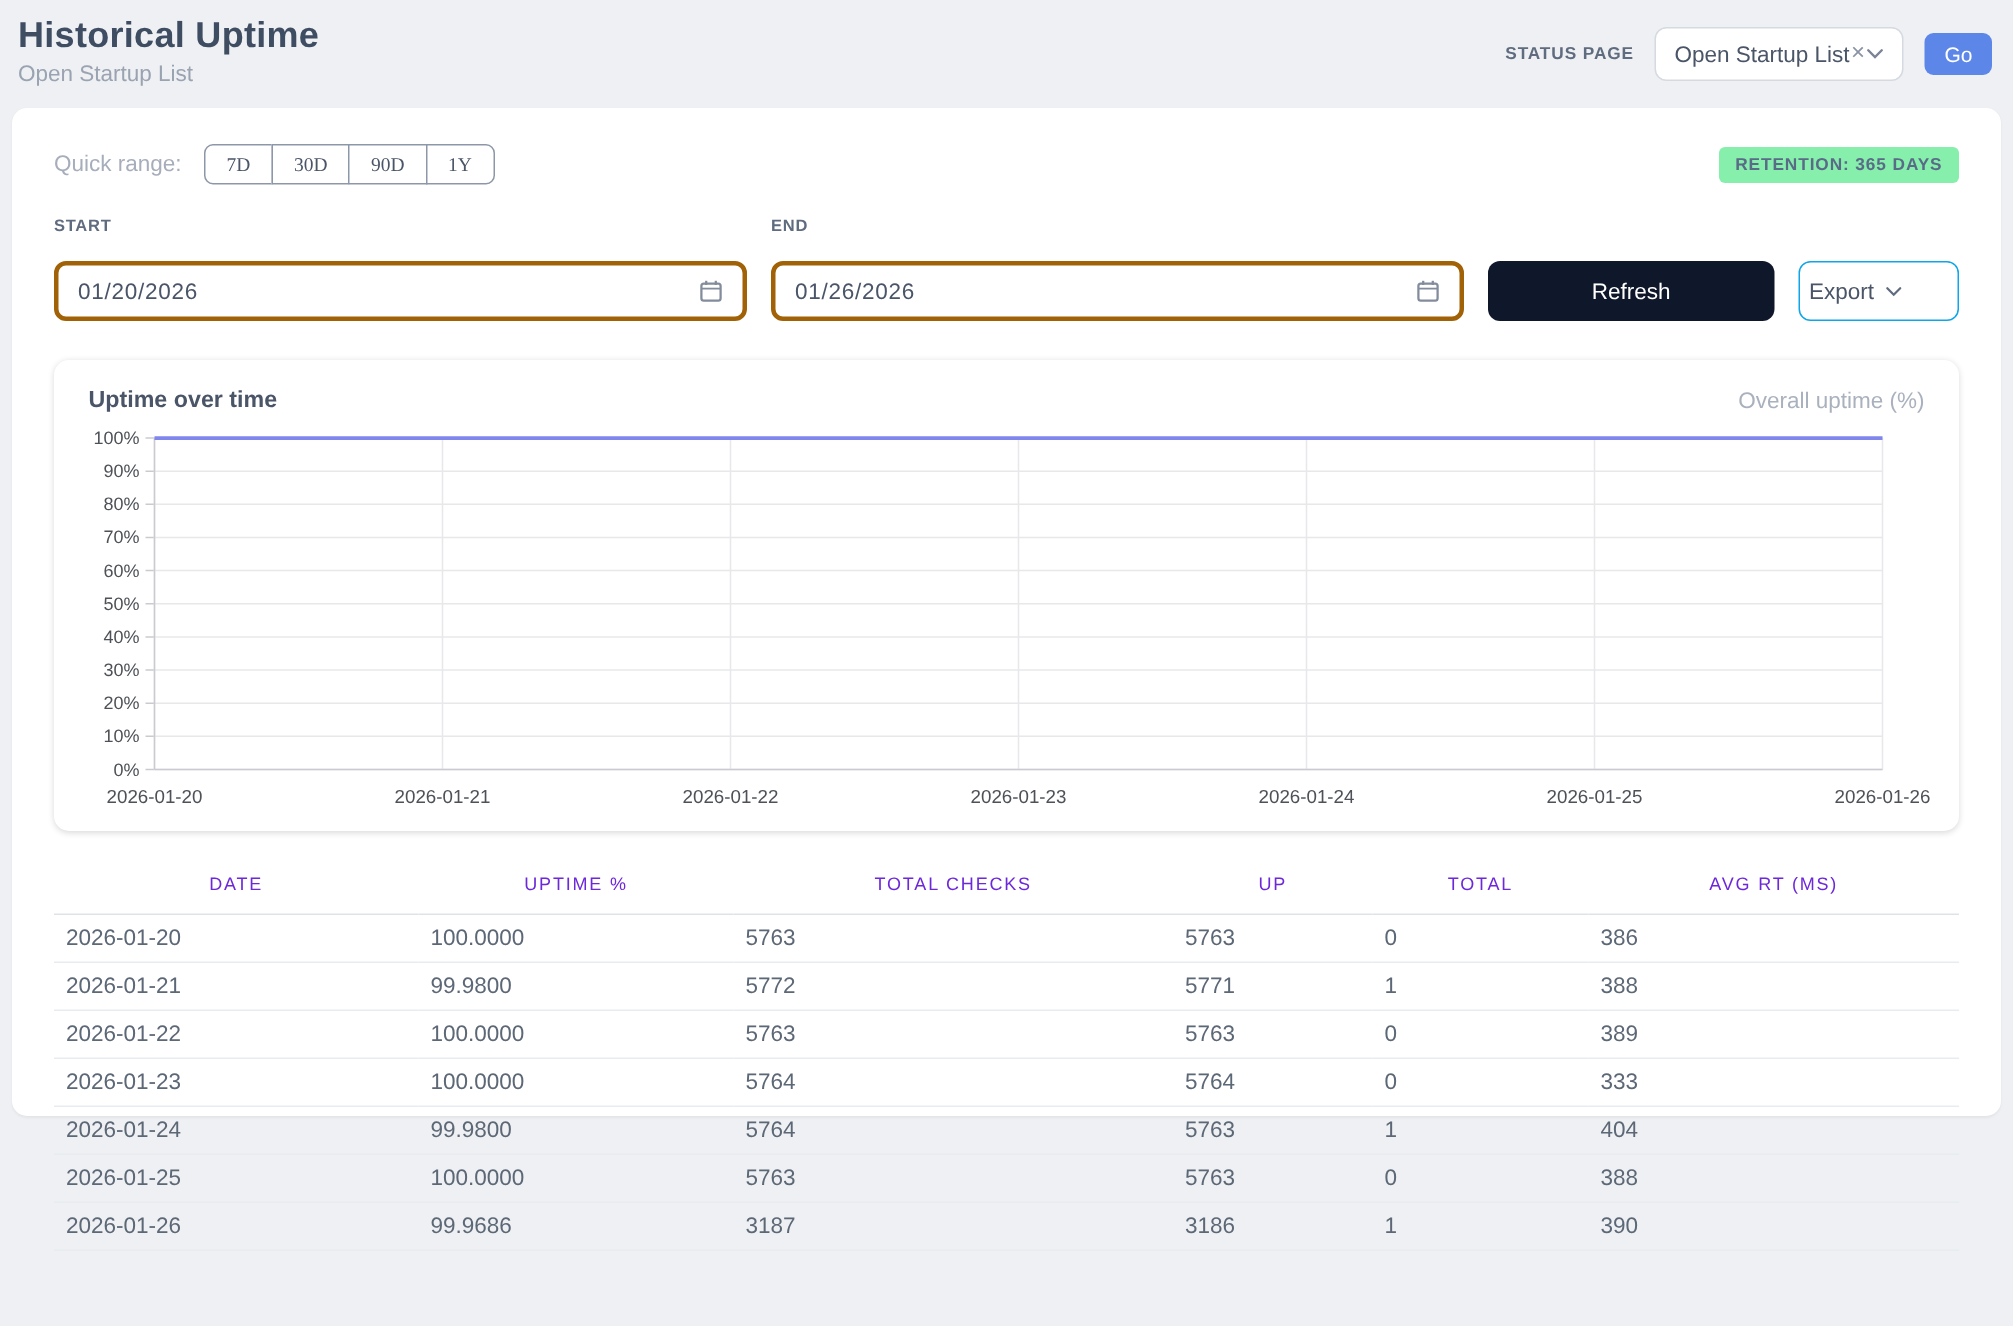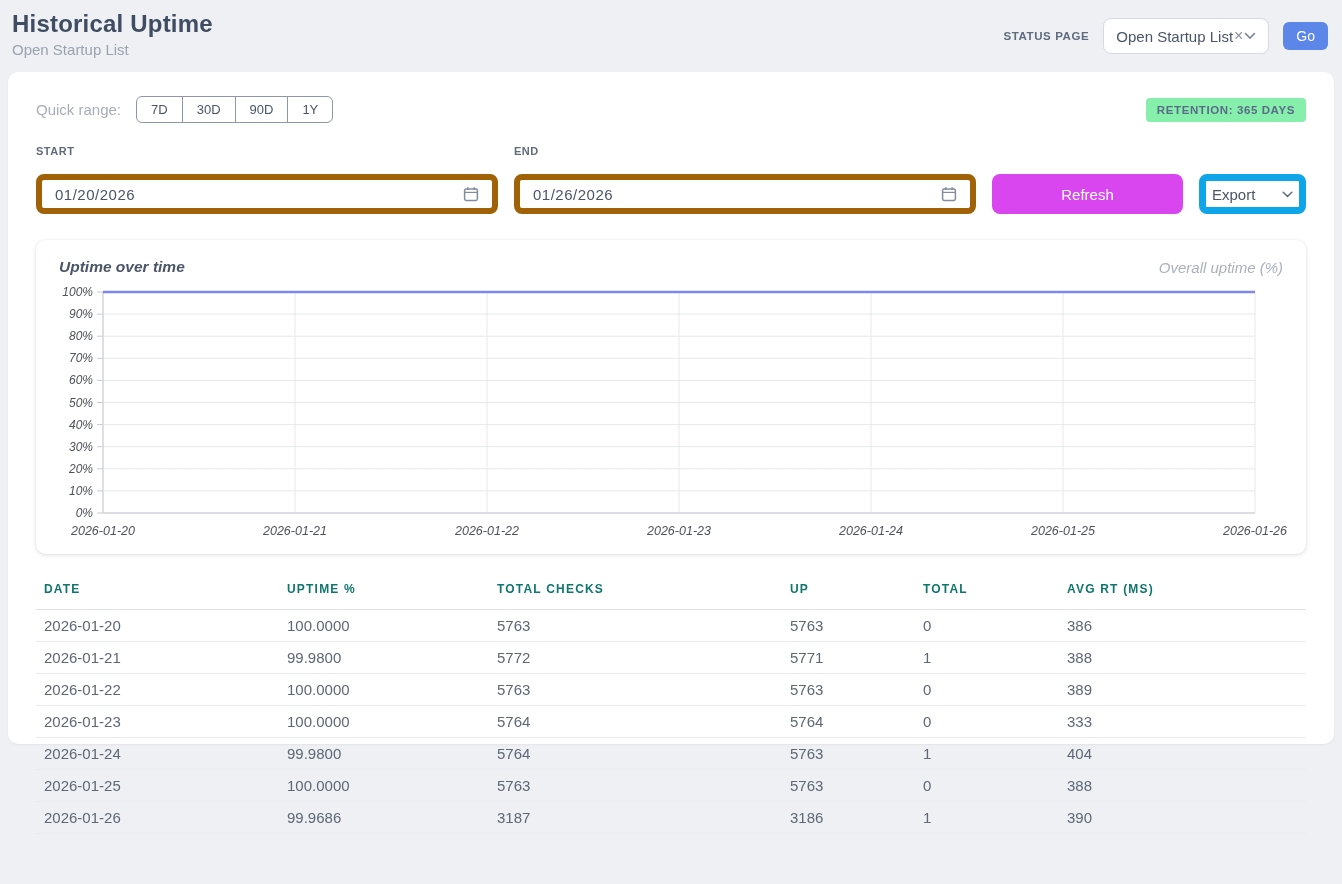--- a/index.html
+++ b/index.html
@@ -27,52 +27,52 @@
             font-size:14px; font-family:inherit; cursor:pointer;text-align:right; }
 
   
   .panel { margin:0 8px 8px; background:#fff; border-radius:10px; padding:24px 28px; height:672px;
            box-shadow:0 1px 2px rgba(16,24,40,.05); }
 
   .filters-top { display:flex; justify-content:space-between; align-items:center; }
   .quick-wrap { display:flex; align-items:center; }
   .quick-label { color:#a7aebb; font-size:15px; margin-right:15px; }
   .segmented { display:inline-flex; }
-  .seg-btn { background:#fff; border:1px solid #8d97a9; color:#4a5568; font-size:13px; font-family:Liberation Sans, sans-serif;
+  .seg-btn { background:#fff; border:1px solid #8d97a9; color:#4a5568; font-size:13px; font-family:Liberation Serif, serif;
              padding:0 14px; height:27px; margin-left:-1px; cursor:pointer; }
   .seg-btn:first-child { border-radius:6px 0 0 6px; margin-left:0; }
   .seg-btn:last-child { border-radius:0 6px 6px 0; }
   .badge { background:#86efac; color:#5a6b87; font-weight:700; font-size:11.5px; letter-spacing:.6px;
            padding:6px 11px; border-radius:4px; }
 
   .filters-fields { display:flex; gap:16px; margin-top:22px; align-items:flex-end; }
   .field { flex:1; }
   .field-label { font-size:11px; font-weight:700; letter-spacing:.5px; color:#5f6b7e; margin-bottom:17px; }
-  .input { height:40px; border:6px solid #a16207; border-radius:8px; background:#fff;
+  .input { height:40px; border:3px solid #a16207; border-radius:8px; background:#fff;
            display:flex; align-items:center; padding:0 13px; font-size:15px; color:#4a5568; cursor:pointer; }
   .input .val { letter-spacing:.5px; }
   .input .icon-right { margin-left:auto; display:flex; }
-  .refresh-btn { width:191px; height:40px; background:#d946ef; border:none; border-radius:8px; color:#fff;
+  .refresh-btn { width:191px; height:40px; background:#0f172a; border:none; border-radius:8px; color:#fff;
                  font-size:15px; font-family:inherit; cursor:pointer; }
-  .export-btn { width:107px; height:40px; background:#fff; border:7px solid #0ea5e9; border-radius:8px;
+  .export-btn { width:107px; height:40px; background:#fff; border:1px solid #0ea5e9; border-radius:8px;
                 color:#4a5568; font-size:15px; font-family:inherit; cursor:pointer;
-                display:flex; align-items:center; justify-content:space-between; gap:8px; }
+                display:flex; align-items:center; justify-content:flex-start; gap:8px; }
 
   
   .chart-card { margin-top:26px; background:#fff; border-radius:10px; padding:18px 23px 8px;
-                box-shadow:0 1px 4px rgba(0,0,0,.15);font-style:italic; }
+                box-shadow:0 1px 4px rgba(0,0,0,.15); }
   .chart-head { display:flex; justify-content:space-between; align-items:center; margin-bottom:6px; }
   .chart-title { font-weight:700; color:#4a5568; font-size:15.5px; }
   .chart-legend { color:#aab1be; font-size:15px; }
   .chart-svg { display:block; width:1229px; height:264px; }
   .chart-svg text { font-family:"Liberation Sans", sans-serif; }
 
   
   .uptime-table { width:100%; border-collapse:collapse; table-layout:fixed; margin-top:24px; }
-  .uptime-table th { text-align:left; font-size:12px; font-weight:700; letter-spacing:1.2px; color:#0f766e;
+  .uptime-table th { text-align:center; font-size:12px; font-weight:400; letter-spacing:1.2px; color:#6d28d9;
                      padding:4px 8px 13px; border-bottom:1px solid #dfe3e8; }
   .uptime-table td { font-size:15px; color:#5d6876; padding:7px 8px; border-bottom:1px solid #e8ebef; }
 </style>
 </head>
 <body>
 
 <div class="header">
   <div>
     <h1 class="page-title">Historical Uptime</h1>
     <div class="page-subtitle">Open Startup List</div>

